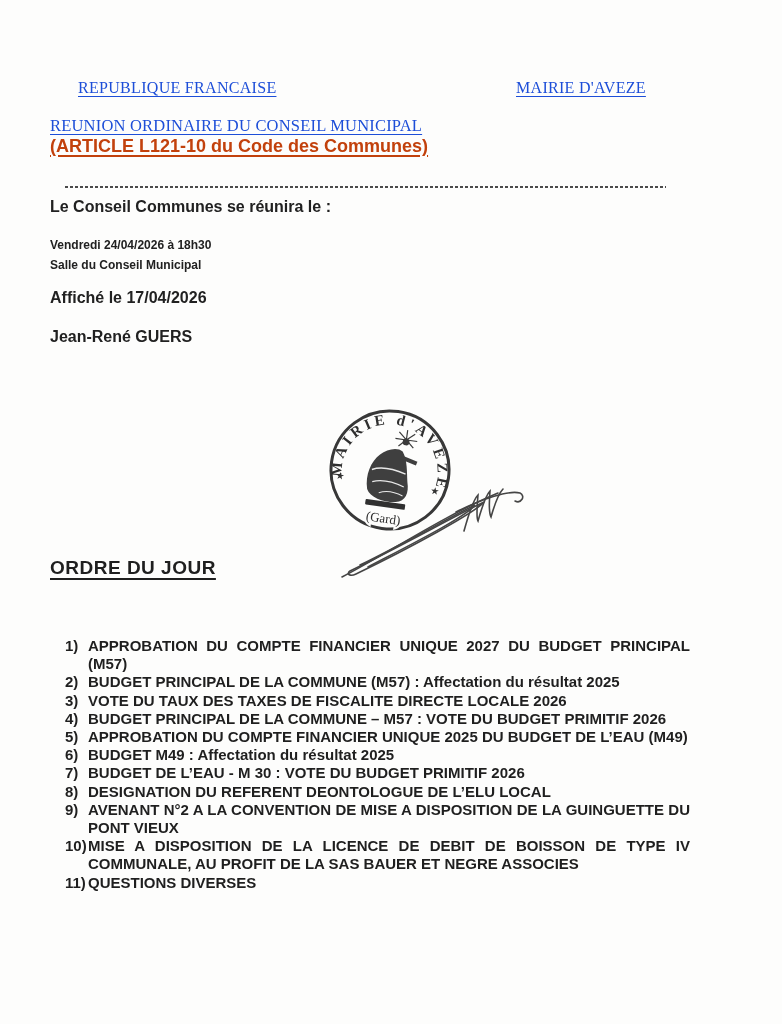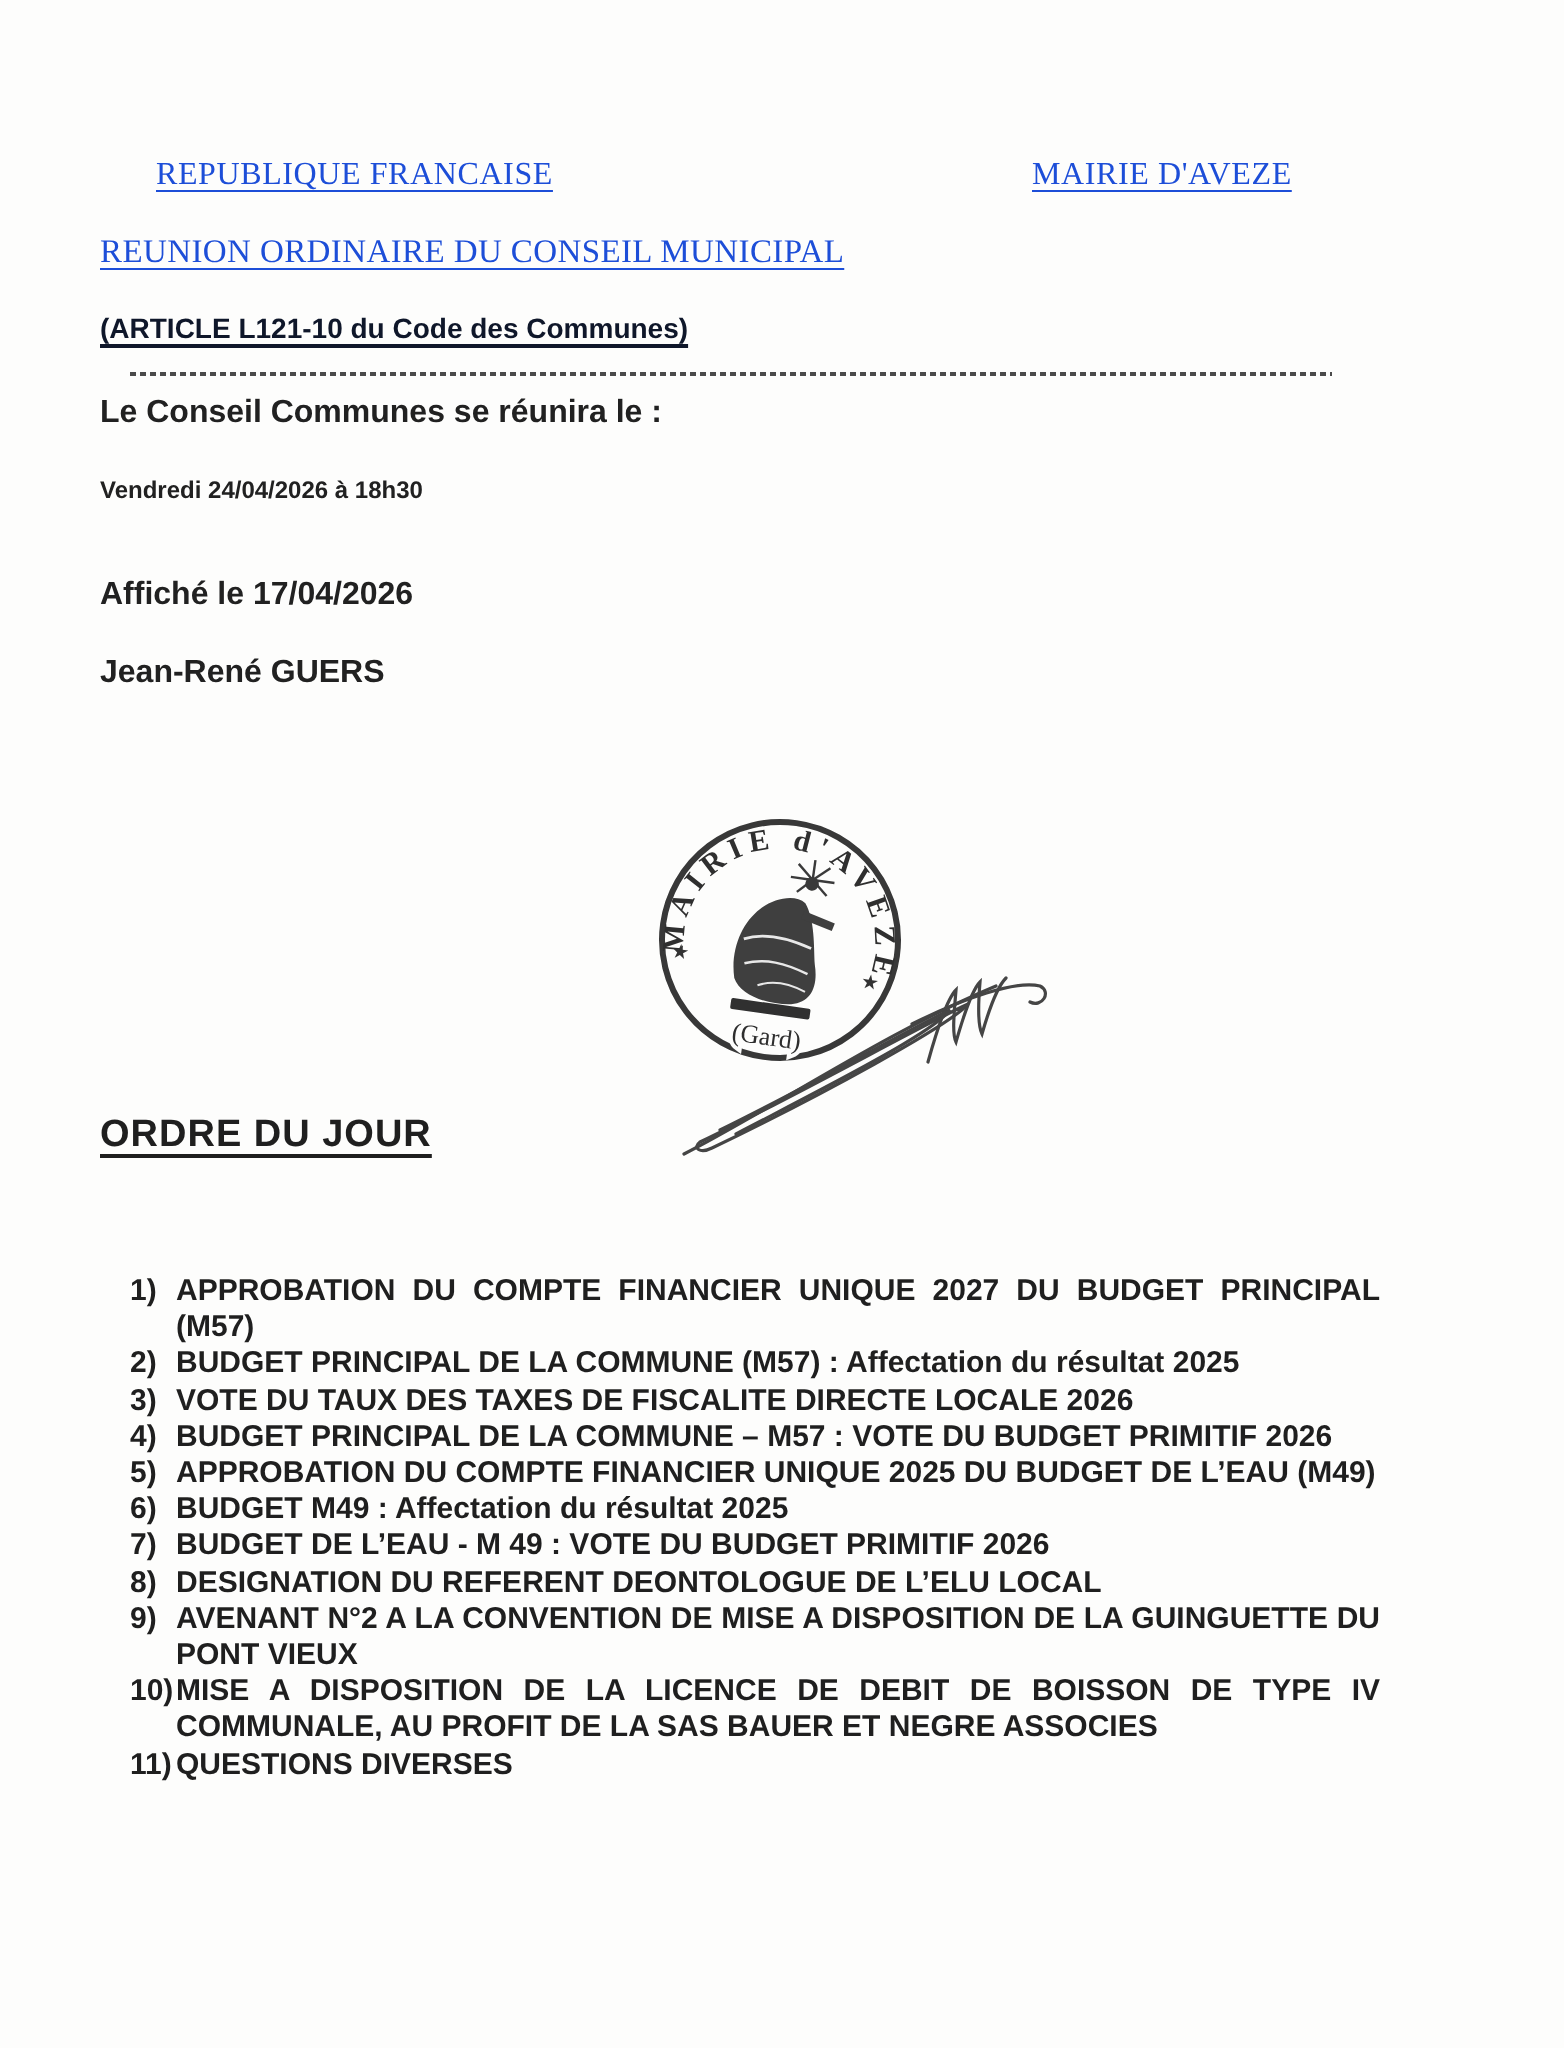--- a/index.html
+++ b/index.html
@@ -14,21 +14,21 @@
   .u-thin{text-decoration:underline;text-underline-offset:3px;text-decoration-thickness:1px;}
   .u-bold{text-decoration:underline;text-underline-offset:3px;text-decoration-thickness:1.5px;}
   .boldtxt{font-weight:bold;color:#212121;}
   .center-col{left:50px;width:660px;}
 
   .hdr{top:79px;font-size:16px;letter-spacing:0.3px;}
   #hdr-left{left:78px;}
   #hdr-right{left:516px;}
 
   #title{top:116px;font-size:16.5px;letter-spacing:0.2px;}
-  #subtitle{top:156px;font-size:14px;font-weight:bold;color:#0f172a;}
+  #subtitle{top:136px;font-size:18px;font-weight:bold;color:#c2410c;}
 
   #dashes{top:186px;left:65px;width:601px;height:2px;
     background:repeating-linear-gradient(90deg,#4a4a4a 0 3px,transparent 3px 5px);}
 
   #intro{top:198px;font-size:16px;}
   #meeting{top:235px;font-size:12px;line-height:20px;}
   #posted{top:289px;font-size:16px;}
   #signatory{top:327px;font-size:16px;line-height:20px;}
 
   #seal{top:402px;left:322px;width:136px;height:136px;transform:rotate(8deg);}
@@ -55,20 +55,21 @@
 
   <div class="abs center-col serif u-thin" id="title">REUNION ORDINAIRE DU CONSEIL MUNICIPAL</div>
   <div class="abs center-col u-bold" id="subtitle">(ARTICLE L121-10 du Code des Communes)</div>
 
   <div class="abs" id="dashes"></div>
 
   <div class="abs center-col boldtxt" id="intro">Le Conseil Communes se réunira le :</div>
 
   <div class="abs center-col boldtxt" id="meeting">
     <div>Vendredi 24/04/2026 à 18h30</div>
+    <div>Salle du Conseil Municipal</div>
   </div>
 
   <div class="abs center-col boldtxt" id="posted">Affiché le 17/04/2026</div>
 
   <div class="abs center-col boldtxt" id="signatory">
     <div>Jean-René GUERS</div>
   </div>
 
   <svg class="abs" id="seal" viewBox="0 0 136 136">
     <circle cx="68" cy="68" r="59" fill="none" stroke="#383838" stroke-width="3"></circle>
@@ -135,21 +136,21 @@
     <div class="agenda-row">
       <span class="agenda-num">5)</span>
       <span class="agenda-txt">APPROBATION DU COMPTE FINANCIER UNIQUE 2025 DU BUDGET DE L’EAU (M49)</span>
     </div>
     <div class="agenda-row">
       <span class="agenda-num">6)</span>
       <span class="agenda-txt">BUDGET M49 : Affectation du résultat 2025</span>
     </div>
     <div class="agenda-row">
       <span class="agenda-num">7)</span>
-      <span class="agenda-txt">BUDGET DE L’EAU - M 49 : VOTE DU BUDGET PRIMITIF 2026</span>
+      <span class="agenda-txt">BUDGET DE L’EAU - M 30 : VOTE DU BUDGET PRIMITIF 2026</span>
     </div>
     <div class="agenda-row">
       <span class="agenda-num">8)</span>
       <span class="agenda-txt">DESIGNATION DU REFERENT DEONTOLOGUE DE L’ELU LOCAL</span>
     </div>
     <div class="agenda-row">
       <span class="agenda-num">9)</span>
       <span class="agenda-txt">AVENANT N°2 A LA CONVENTION DE MISE A DISPOSITION DE LA GUINGUETTE DU PONT VIEUX</span>
     </div>
     <div class="agenda-row">

